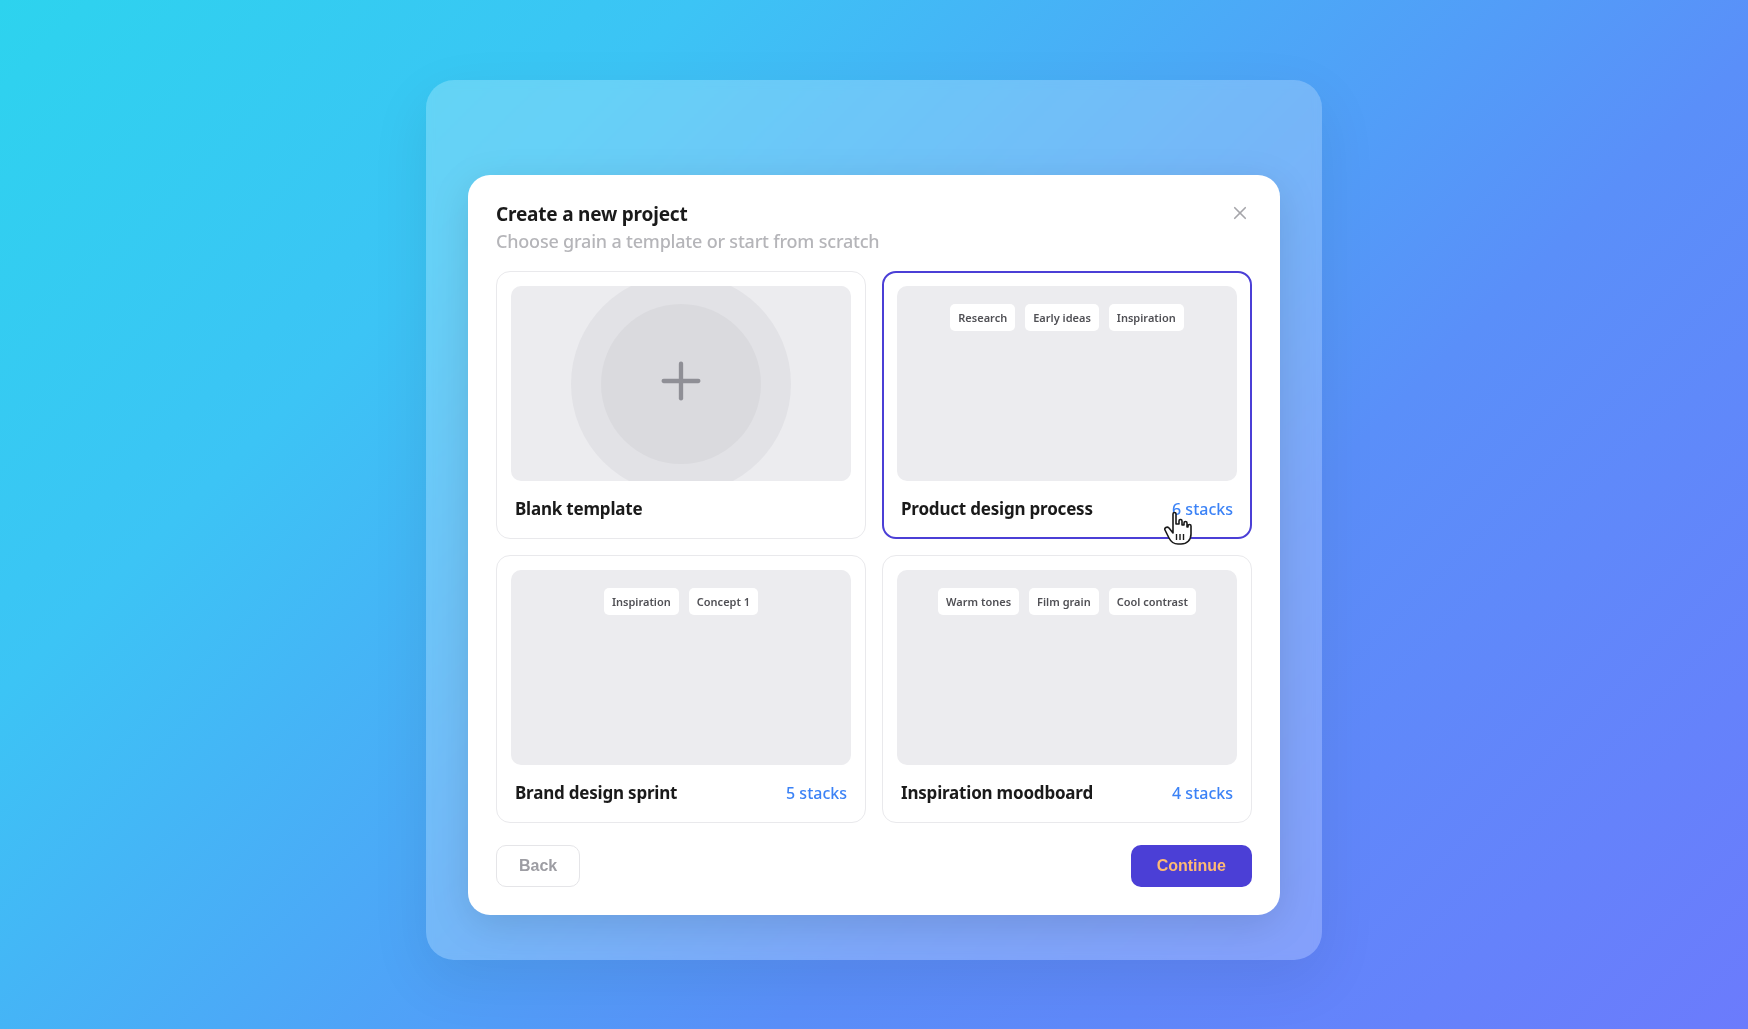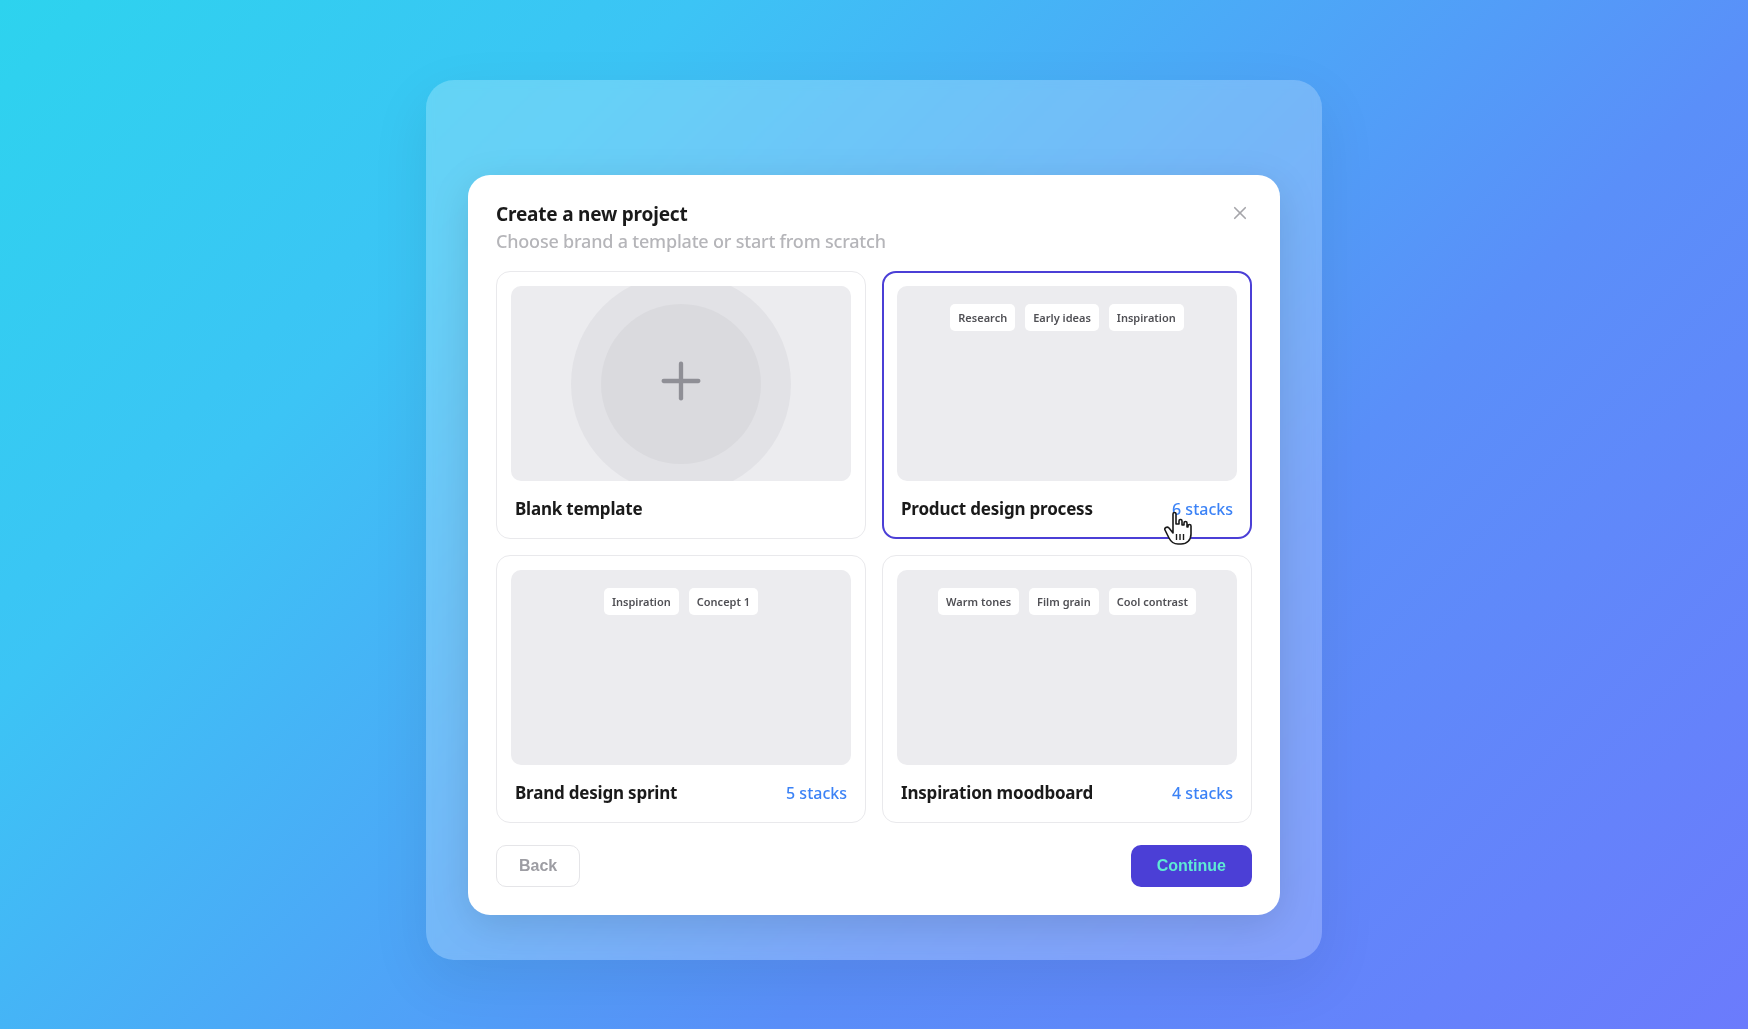--- a/index.html
+++ b/index.html
@@ -168,40 +168,40 @@
       color: #9d9da3;
       border-radius: 10px;
       font-size: 16px;
       font-weight: 600;
       cursor: pointer;
     }
     .btn-continue {
       padding: 12px 26px;
       border: none;
       background: #4b3fd6;
-      color: #5eead4;
+      color: #fdba74;
       border-radius: 10px;
       font-size: 16px;
       font-weight: 600;
       cursor: pointer;
     }
     .cursor-overlay {
       position: absolute;
       pointer-events: none;
     }
   </style>
 </head>
 <body>
 
 <div class="outer-panel">
   <div class="modal">
 
     <div class="modal-header">
       <div class="modal-title">Create a new project</div>
-      <div class="modal-subtitle">Choose brand a template or start from scratch</div>
+      <div class="modal-subtitle">Choose grain a template or start from scratch</div>
       <div class="close-btn">
         <span>
           <svg viewBox="0 0 24 24" fill="none" stroke="currentColor" stroke-width="2.2" stroke-linecap="round">
             <line x1="5" y1="5" x2="19" y2="19"></line>
               <line x1="19" y1="5" x2="5" y2="19"></line>
           </svg>
         </span>
       </div>
     </div>
 

